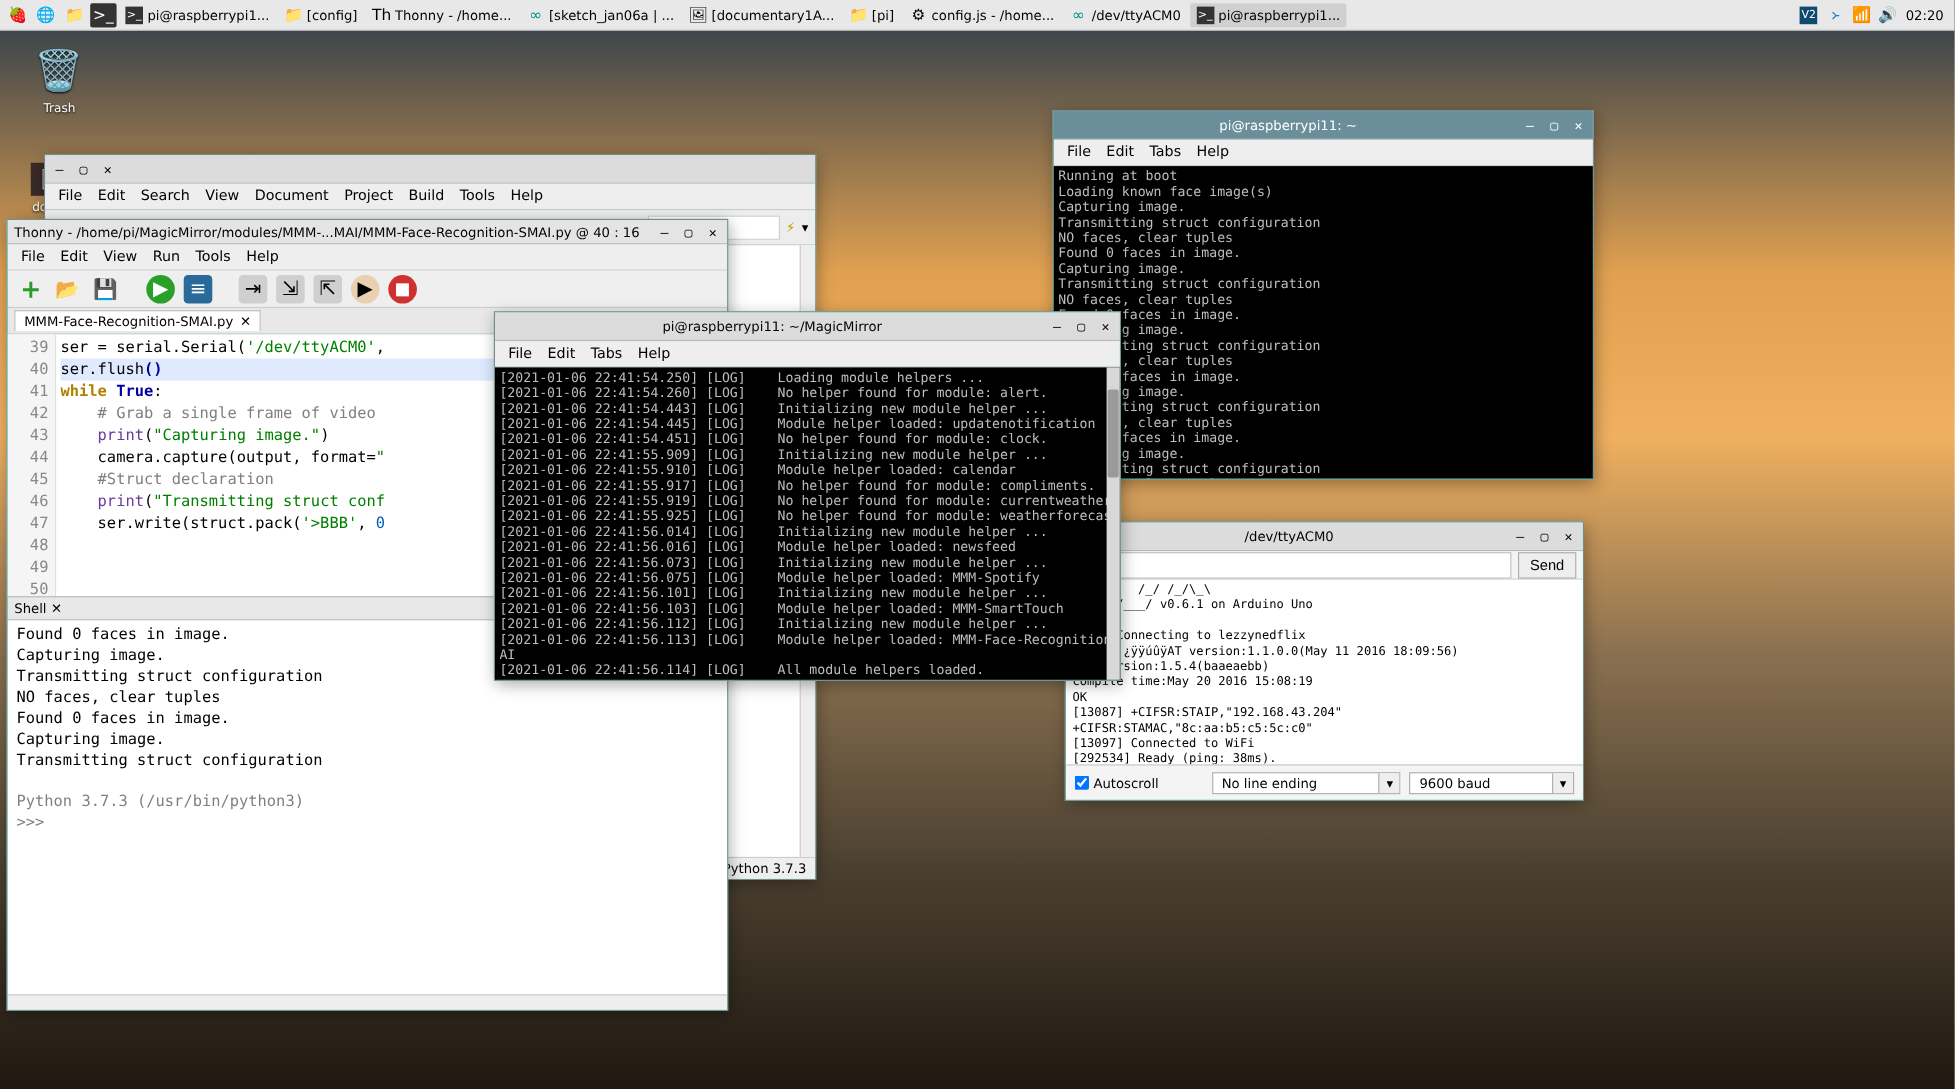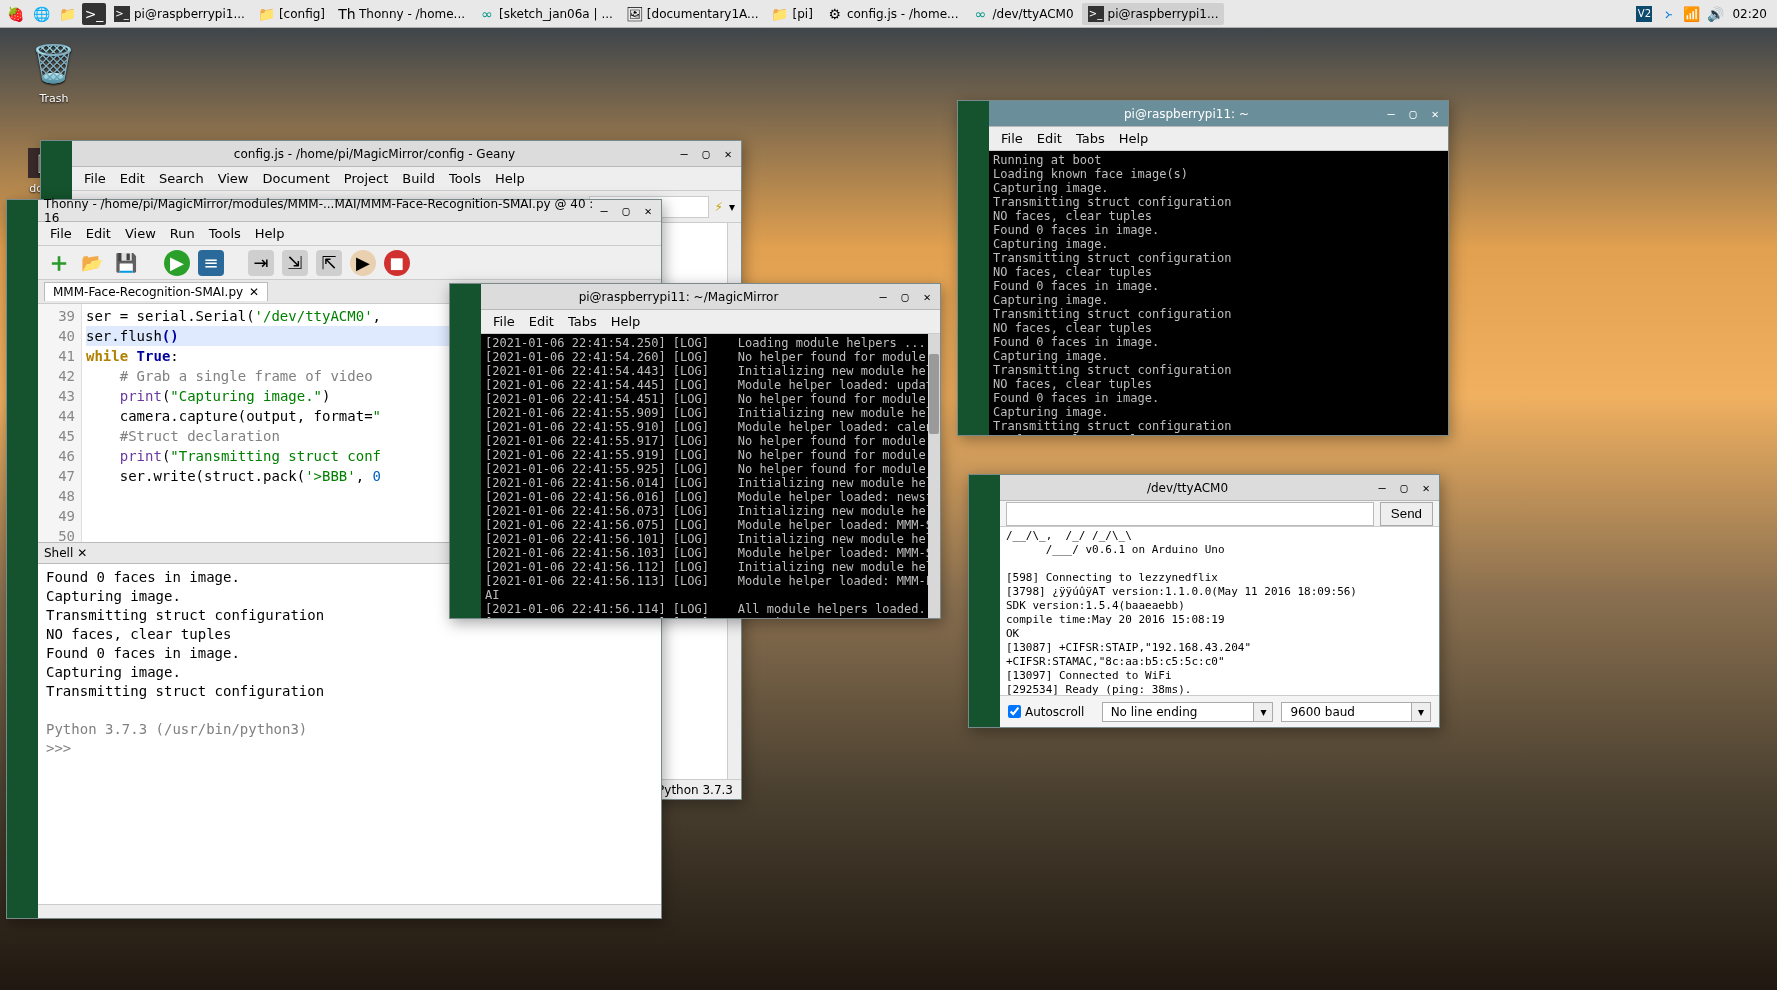--- a/index.html
+++ b/index.html
@@ -71,26 +71,25 @@
 .desk-icon .glyph {
   width: 48px; height: 48px;
   margin: 0 auto 4px;
   display: flex; align-items: center; justify-content: center;
   font-size: 36px;
 }
 
 
 .win {
   position: absolute;
-  background: #14532d;
+  background: #5eead4;
   border: 1px solid #7a8a8a;
   box-shadow: 2px 4px 14px rgba(0,0,0,0.35);
   display: flex;
   flex-direction: column;
-  padding-left: 31px;
 }
 .win-titlebar {
   height: 26px;
   background: #dcdcdc;
   display: flex;
   align-items: center;
   padding: 0 6px;
   font-size: 12px;
   gap: 6px;
   border-bottom: 1px solid #b8b8b8;
@@ -182,21 +181,21 @@
 .py-prompt { color:#808080; }
 .py-info { color:#808080; }
 .red-ln { background:#dfeaff; }
 
 
 .term-body {
   flex:1; background:#000; color:#bdbdbd;
   font:12px/14px "DejaVu Sans Mono", monospace;
   white-space:pre; overflow:hidden; padding:2px 4px;
 }
-#term1 { top:283px; left:449px; width:492px; height:336px; z-index:5; }
+#term1 { top:283px; left:449px; width:570px; height:336px; z-index:5; }
 #term2 { top:100px; left:957px; width:492px; height:336px; z-index:2; }
 
 
 #serial { top:474px; left:968px; width:472px; height:254px; z-index:4; }
 #serial .send-row {
   height:26px; background:#f4f4f4; border-bottom:1px solid #ccc;
   display:flex; gap:6px; align-items:center; padding:4px 6px;
 }
 #serial .send-row input { flex:1; height:24px; border:1px solid #bbb; background:#fff; padding:0 4px;}
 #serial .send-row button { height:24px; padding:0 10px; border:1px solid #aaa; background:#eee;}
@@ -276,21 +275,20 @@
   <div>Trash</div>
 </div>
 <div class="desk-icon" style="top:148px;left:12px;">
   <div class="glyph" style="background:#3a2a2a;width:40px;height:30px;font-size:18px;">🖼</div>
   <div style="white-space:pre;">docum
 AL</div>
 </div>
 
 <div id="geany" class="win">
   <div class="win-titlebar">
-    <span class="win-title">config.js - /home/pi/MagicMirror/config - Geany</span>
     <div class="win-btns">
       <span class="win-btn">–</span>
       <span class="win-btn">▢</span>
       <span class="win-btn">✕</span>
     </div>
   </div>
   <div class="menubar">
     <span>File</span>
     <span>Edit</span>
     <span>Search</span>

